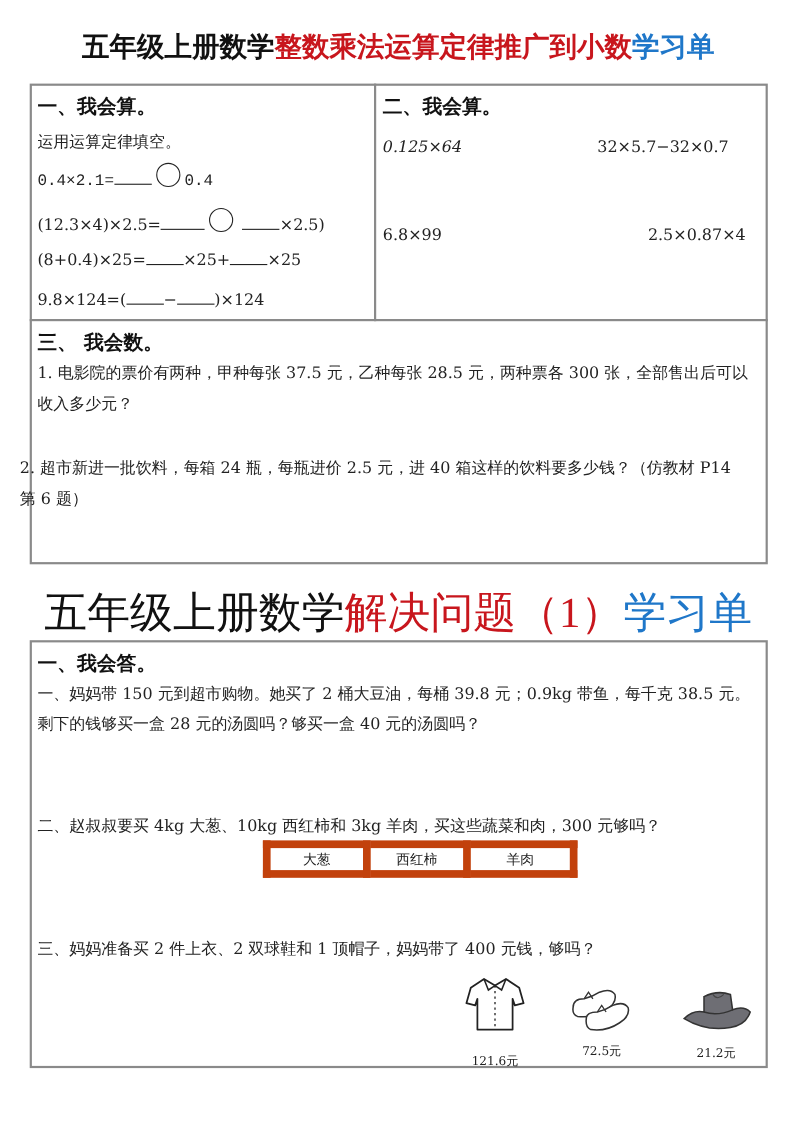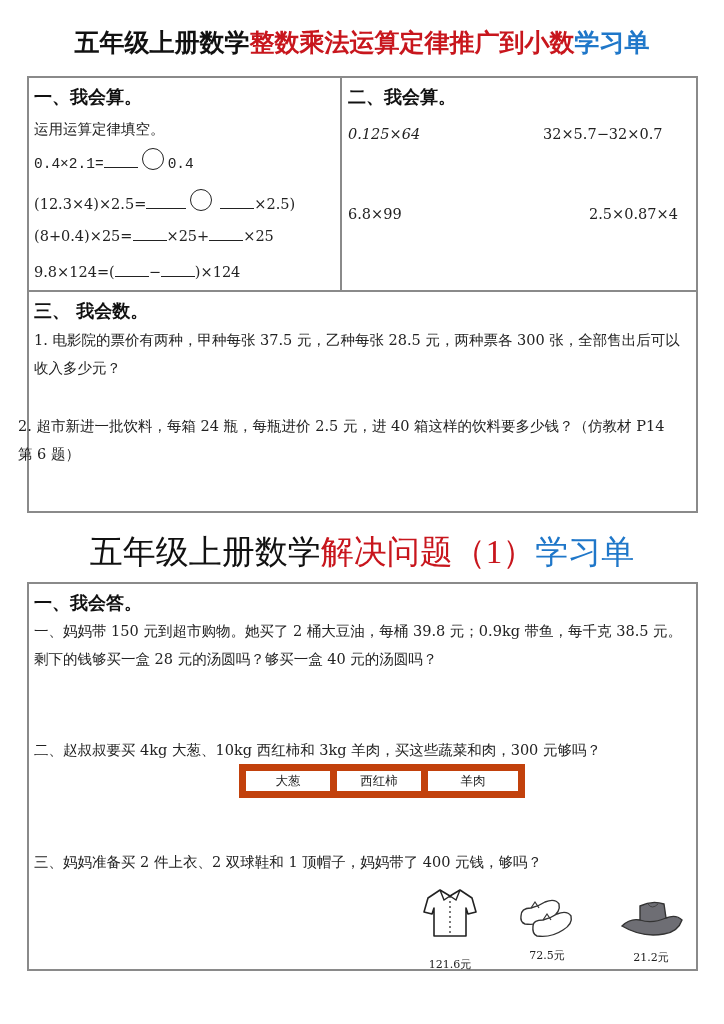--- a/index.html
+++ b/index.html
@@ -1,21 +1,21 @@
 <!DOCTYPE html>
 <html><head>
 <meta charset="utf-8">
 <style>
   html, body { margin:0; padding:0; background:#ffffff; }
   body { width:724px; height:1024px; position:relative; overflow:hidden;
          font-family:"DejaVu Serif","Liberation Serif",serif; color:#222; }
   .title { position:absolute; left:0; width:724px; text-align:center;
            font-family:Liberation Serif, serif; white-space:nowrap; }
   .title1 { top:26px; font-size:25px; font-weight:bold; }
-  .title2 { top:530px; font-size:33px; }
+  .title2 { top:530px; font-size:39px; }
   .black { color:#111; }
   .red { color:#c8161d; }
   .blue { color:#1f77c9; }
   .box { position:absolute; border:2px solid #8a8a8a; box-sizing:border-box; }
   .abs { position:absolute; white-space:nowrap; }
   .h { font-family:"DejaVu Sans","Liberation Sans",sans-serif; font-weight:bold; font-size:18px; color:#111; }
   .t { font-size:14.5px; color:#222; }
   .p { font-size:14.5px; line-height:28px; color:#222; white-space:normal; }
   .blank { display:inline-block; border-bottom:1px solid #222; height:14px; vertical-align:baseline; }
   .circle { display:inline-block; width:20px; height:20px; border:1.5px solid #222; border-radius:50%; vertical-align:-2px; margin:0 4px; }

